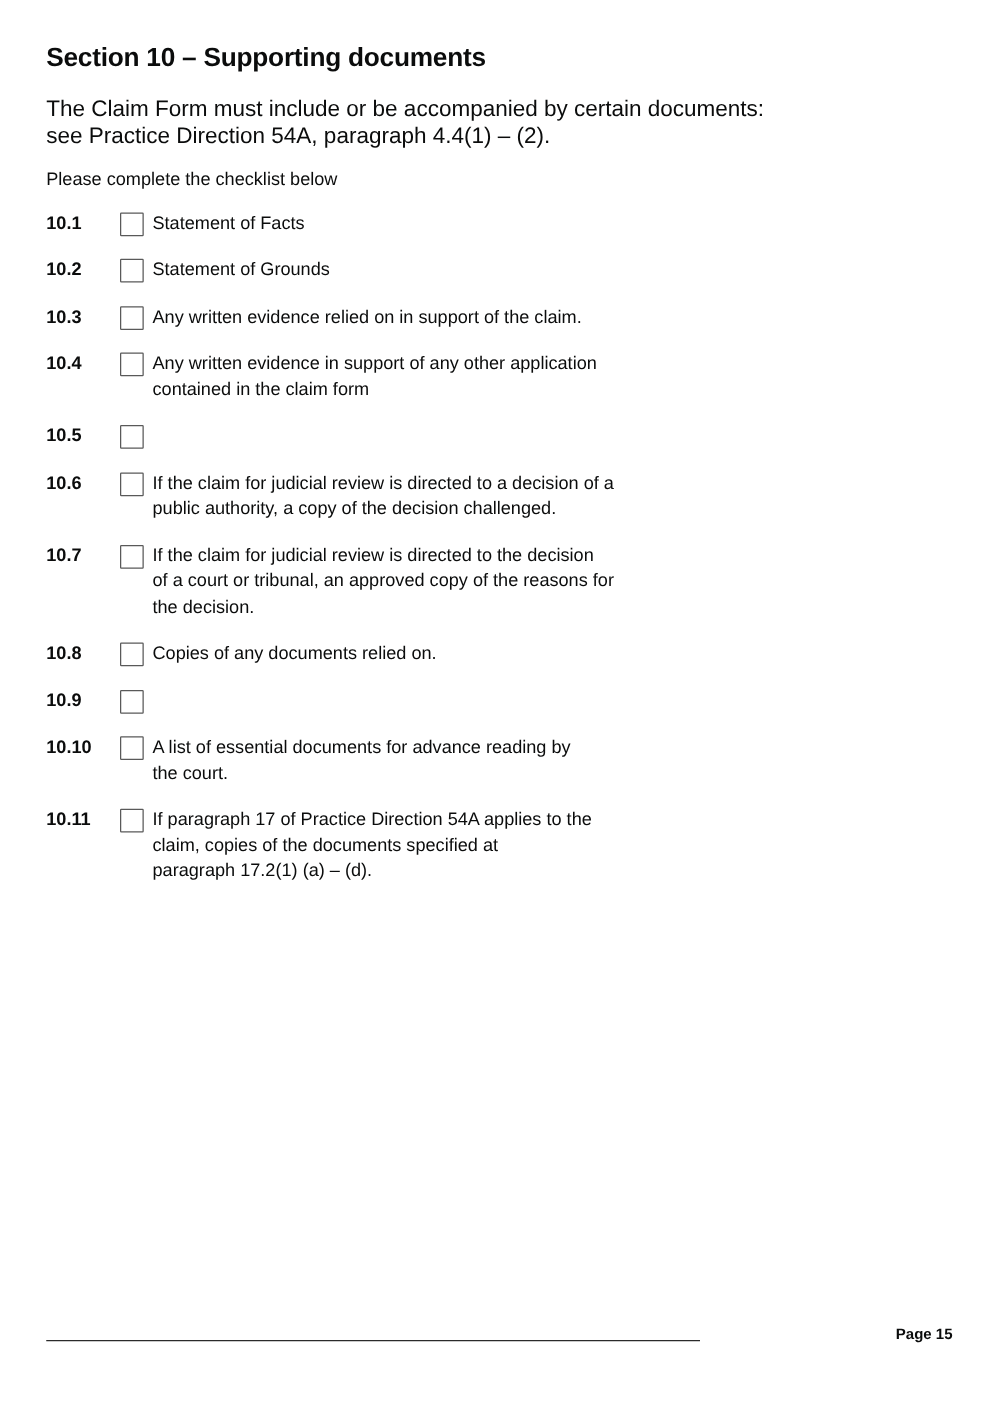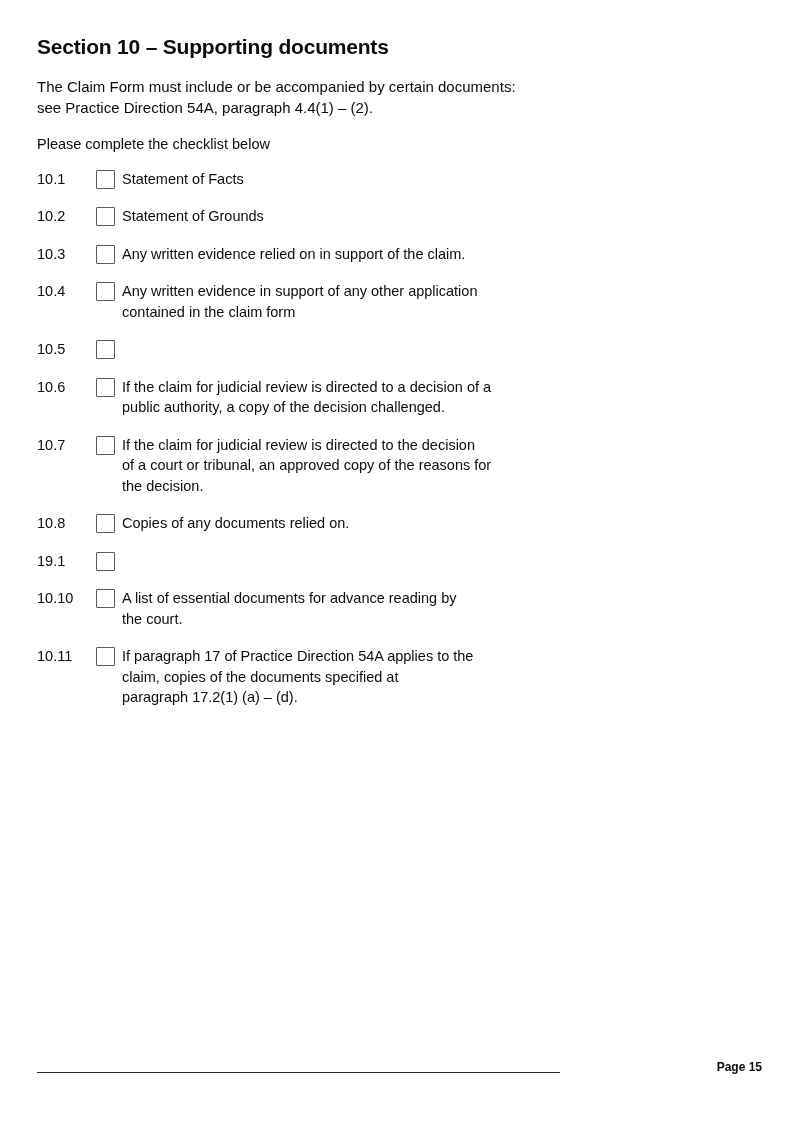--- a/index.html
+++ b/index.html
@@ -20,21 +20,21 @@
   }
   .section-title {
     margin: 0 0 18px 0;
     font-size: 21px;
     line-height: 24px;
     font-weight: 700;
     letter-spacing: -0.2px;
   }
   .intro {
     margin: 0 0 16px 0;
-    font-size: 15px;
+    font-size: 18px;
     line-height: 20.5px;
     white-space: pre-line;
   }
   .prompt {
     margin: 0 0 14px 0;
     font-size: 14.5px;
     line-height: 20.5px;
   }
   .checklist {
     margin: 0;
@@ -42,21 +42,21 @@
   .row {
     display: flex;
     align-items: flex-start;
     margin-bottom: 17px;
     font-size: 14.5px;
     line-height: 20.5px;
   }
   .num {
     width: 59px;
     flex-shrink: 0;
-    font-weight: 400;
+    font-weight: 700;
   }
   .checkbox {
     width: 17px;
     height: 17px;
     flex-shrink: 0;
     margin-top: 1px;
     border: 1px solid #595959;
     background: #ffffff;
     border-radius: 1px;
   }
@@ -131,21 +131,21 @@
         <div class="label">If the claim for judicial review is directed to the decision
 of a court or tribunal, an approved copy of the reasons for
 the decision.</div>
       </div>
       <div class="row">
         <div class="num">10.8</div>
         <div class="checkbox" role="checkbox" aria-checked="false"></div>
         <div class="label">Copies of any documents relied on.</div>
       </div>
       <div class="row">
-        <div class="num">19.1</div>
+        <div class="num">10.9</div>
         <div class="checkbox" role="checkbox" aria-checked="false"></div>
       </div>
       <div class="row">
         <div class="num">10.10</div>
         <div class="checkbox" role="checkbox" aria-checked="false"></div>
         <div class="label">A list of essential documents for advance reading by
 the court.</div>
       </div>
       <div class="row">
         <div class="num">10.11</div>

